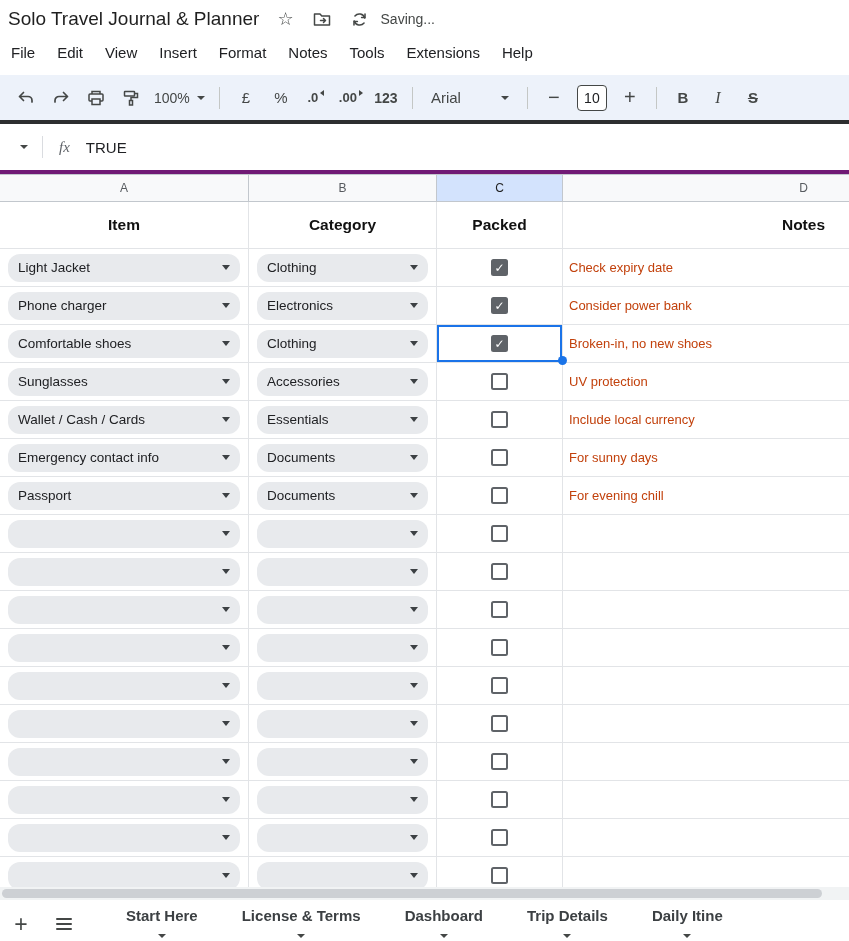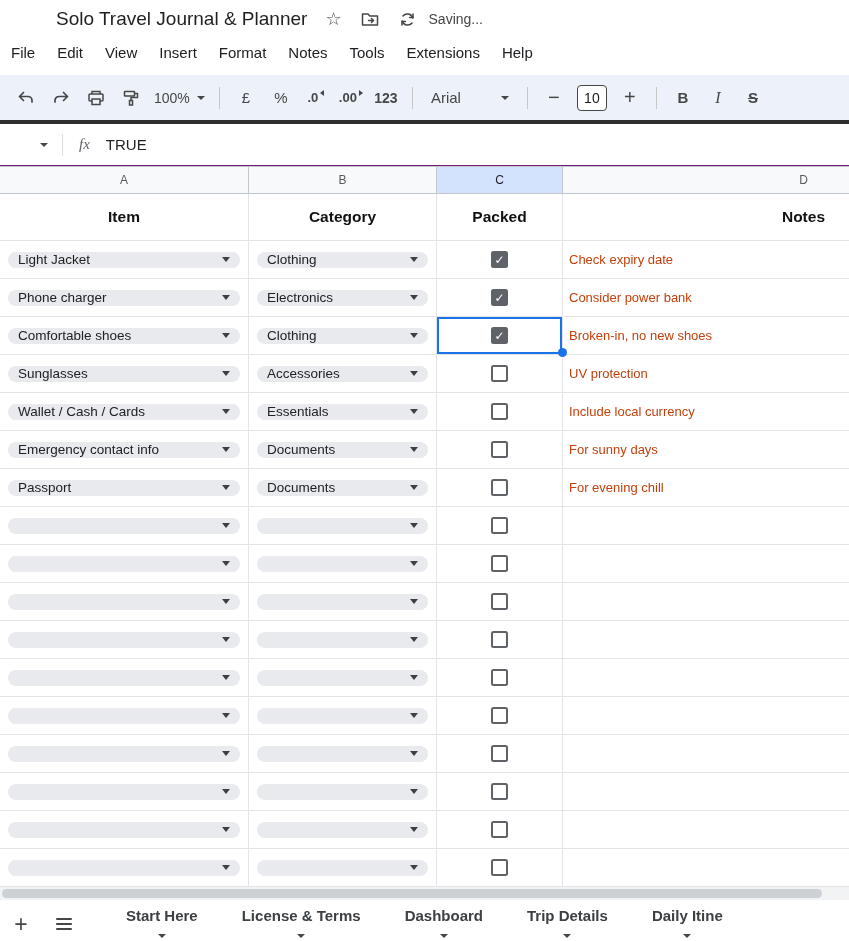--- a/index.html
+++ b/index.html
@@ -2,21 +2,21 @@
 <html><head>
 <meta charset="utf-8">
 <style>
   *{box-sizing:border-box;margin:0;padding:0;}
   html,body{width:849px;height:941px;}
   body{
     position:relative;overflow:hidden;background:#fff;color:#202124;
     font-family:"Liberation Sans","DejaVu Sans",sans-serif;
   }
   
-  .titlebar{display:flex;align-items:center;height:38px;padding-left:14px;gap:18px;margin-left:42px;}
+  .titlebar{display:flex;align-items:center;height:38px;padding-left:8px;gap:18px;}
   .doc-title{font-size:19px;color:#1f1f1f;white-space:nowrap;}
   .tb-icon{display:flex;align-items:center;color:#444746;}
   .star-glyph{font-size:18px;line-height:1;}
   .saving{font-size:14px;color:#444746;margin-left:-6px;}
   
   .menubar{display:flex;align-items:center;height:28px;}
   .menu-item{font-size:15px;color:#202124;padding:3px 11px;border-radius:4px;white-space:nowrap;}
   
   .toolbar{height:45px;margin-top:9px;background:#edf2fa;display:flex;align-items:center;padding:18px 14px;gap:11px;}
   .tbtn{min-width:24px;height:30px;display:flex;align-items:center;justify-content:center;border-radius:4px;color:#444746;font-size:15px;white-space:nowrap;}
@@ -29,41 +29,41 @@
   .mini-caret{width:0;height:0;border-top:3.5px solid transparent;border-bottom:3.5px solid transparent;align-self:flex-start;margin-top:7px;}
   .mini-caret.left{border-right:4.5px solid #444746;}
   .mini-caret.right{border-left:4.5px solid #444746;}
   .fontsize-box{width:30px;height:26px;border:1.5px solid #444746;border-radius:4px;background:#fff;display:flex;align-items:center;justify-content:center;font-size:14px;color:#202124;}
   .signbtn{font-size:20px;font-weight:400;}
   .boldbtn{font-weight:700;font-size:15px;}
   .italicbtn{font-style:italic;font-size:16px;font-family:"Liberation Serif",serif;}
   .strikebtn{text-decoration:line-through;font-size:15px;font-weight:600;}
   .dark-rule{height:4px;background:#2d2e30;}
   
-  .formula-bar{height:42px;display:flex;align-items:center;padding-left:40px;border-bottom:1px solid #701a75;background:#fff;}
+  .formula-bar{height:50px;display:flex;align-items:center;padding-left:20px;border-bottom:4px solid #701a75;background:#fff;}
   .fbar-sep{width:1px;height:22px;background:#dadce0;margin:0 16px 0 14px;}
   .fx{font-style:italic;color:#5f6368;font-size:15px;font-family:"Liberation Serif",serif;}
   .formula-value{margin-left:16px;font-size:15px;color:#202124;}
   
   .grid{width:849px;overflow:hidden;background:#fff;}
   .col-a{width:249px;flex:none;}
   .col-b{width:188px;flex:none;}
   .col-c{width:126px;flex:none;}
   .col-d{width:482px;flex:none;}
   .letters-row{display:flex;height:28px;background:#f8f9fa;border-top:1px solid #c2c7cd;border-bottom:1px solid #c2c7cd;}
   .letter-cell{display:flex;align-items:center;justify-content:center;font-size:12px;color:#575b5f;border-right:1px solid #c2c7cd;}
   .letter-cell.selected{background:#d3e3fd;color:#1f1f1f;}
   .header-row{display:flex;height:47px;border-bottom:1px solid #e2e4e7;background:#fff;}
   .header-cell{display:flex;align-items:center;justify-content:center;font-weight:700;font-size:15.5px;color:#111;border-right:1px solid #e2e4e7;}
   .grid-row{display:flex;height:38px;border-bottom:1px solid #e2e4e7;}
   .cell{display:flex;align-items:center;border-right:1px solid #e2e4e7;position:relative;background:#fff;}
   .cell.col-a,.cell.col-b{padding:0 8px;}
   .cell.col-c{justify-content:center;}
   .cell.col-d{padding:0 6px;border-right:none;}
-  .chip{flex:1;height:16px;background:#e8eaed;border-radius:12px;display:flex;align-items:center;padding:0 10px;min-width:0;}
+  .chip{flex:1;height:28px;background:#e8eaed;border-radius:12px;display:flex;align-items:center;padding:0 10px;min-width:0;}
   .chip-label{flex:1;font-size:13.5px;color:#202124;white-space:nowrap;overflow:hidden;}
   .chip-arrow{width:0;height:0;border-left:4.5px solid transparent;border-right:4.5px solid transparent;border-top:5.5px solid #3c4043;flex:none;}
   .checkbox{width:17px;height:17px;border:2px solid #5f6368;border-radius:2.5px;background:#fff;display:flex;align-items:center;justify-content:center;}
   .checkbox.checked{background:#5f6368;border-color:#5f6368;}
   .checkbox.checked::after{content:"✓";color:#fff;font-size:12px;font-weight:700;line-height:1;}
   .cell.selected{box-shadow:inset 0 0 0 2px #1a73e8;z-index:2;}
   .fill-handle{position:absolute;right:-5px;bottom:-3px;width:9px;height:9px;border-radius:50%;background:#1a73e8;z-index:3;}
   .note-text{font-size:13px;color:#c2410c;white-space:nowrap;overflow:hidden;}
   
   .hscrollbar{position:absolute;left:0;top:887px;width:849px;height:13px;background:#f1f3f4;}

